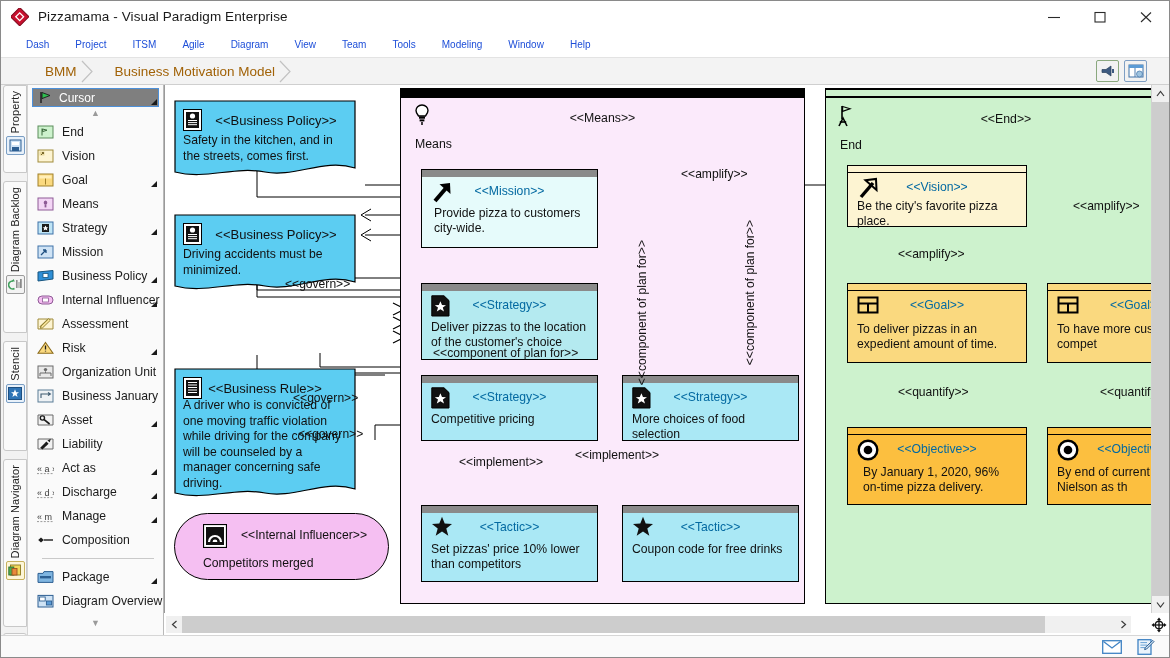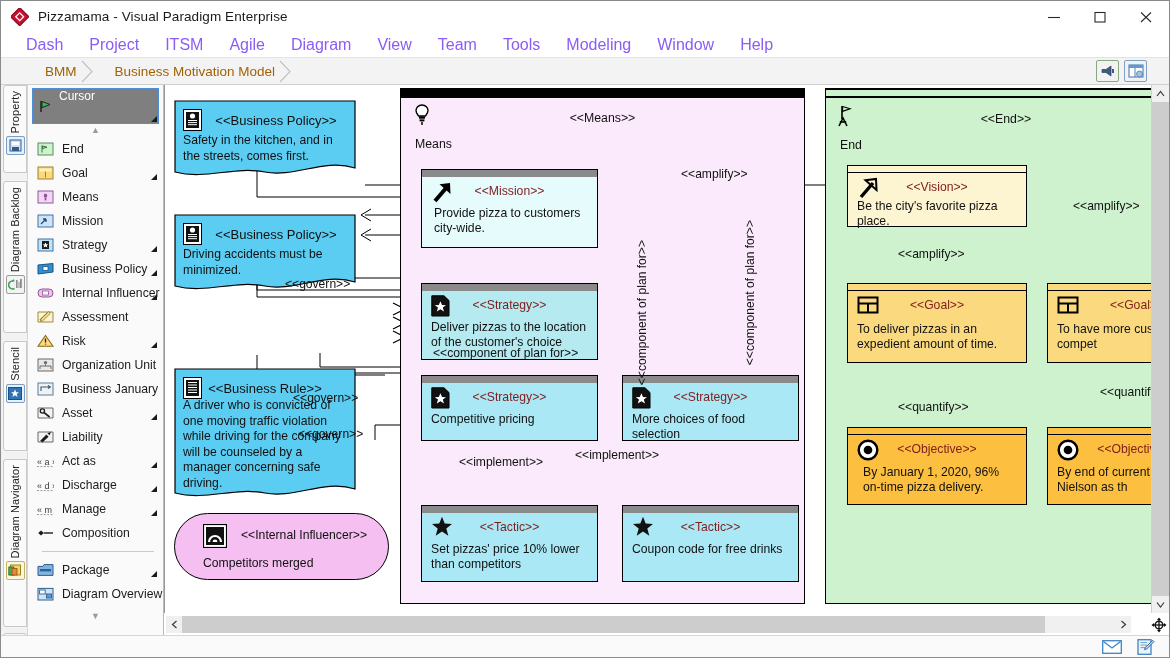--- a/index.html
+++ b/index.html
@@ -39,21 +39,21 @@
   #winbtns .wb svg { display: block; }
 
   
   #menubar {
     position: absolute; left: 0; top: 31px; width: 1168px; height: 26px;
     background: #ffffff;
     display: flex; align-items: center;
     border-bottom: 1px solid #e3e3e3;
   }
   #menubar .mi {
-    font-size: 16px; color: #8b5cf6; padding: 3px 11px; margin-left: 4px;
+    font-size: 10px; color: #1d4ed8; padding: 3px 11px; margin-left: 4px;
     white-space: nowrap;
   }
   #menubar .mi:first-child { margin-left: 14px; }
 
   
   #crumbrow {
     position: absolute; left: 0; top: 57px; width: 1168px; height: 27px;
     background: #f3f3f3;
     border-bottom: 1px solid #cfcfcf;
   }
@@ -95,23 +95,23 @@
     border: 1px solid #7a9ec4; background: #e8f1fa; border-radius: 2px;
     display: flex; align-items: center; justify-content: center;
   }
 
   
   #palette {
     position: absolute; left: 27px; top: 84px; width: 136px; height: 552px;
     background: #fafafa; border-right: 1px solid #b9b9b9;
   }
   #cursorrow {
-    position: relative; margin: 3px 4px 0 4px; height: 36px;
+    position: relative; margin: 3px 4px 0 4px; height: 19px;
     background: #7f7f7f; border: 1px solid #4d90d9;
-    display: flex; 
+    display: flex; align-items: center;
   }
   #cursorrow .clabel { font-size: 12px; color: #ffffff; margin-left: 6px; }
   .corner {
     position: absolute; right: 1px; bottom: 1px;
     width: 0; height: 0; border-left: 6px solid transparent; border-bottom: 6px solid #1a1a1a;
   }
   #scrollup-arrow, #scrolldown-arrow {
     text-align: center; color: #9a9a9a; font-size: 9px; line-height: 12px; height: 13px;
   }
   .prow {
@@ -143,21 +143,21 @@
   .pool .poolname {
     position: absolute; left: 14px; top: 48px; font-size: 12.3px; color: #111;
   }
   .pool .poolicon { position: absolute; left: 12px; top: 14px; }
 
   
   .node { position: absolute; border: 1px solid #000; }
   .node .hdrbar { position: absolute; left: 0; top: 0; right: 0; height: 7px; }
   .node .ntype {
     position: absolute; top: 14px; left: 0; right: 0; text-align: center;
-    font-size: 12.2px; color: #7f1d1d;
+    font-size: 12.2px; color: #0369a1;
   }
   .node .nicon { position: absolute; left: 9px; top: 11px; }
   .node .nbody {
     position: absolute; left: 7px; right: 6px; top: 36px;
     font-size: 12.2px; color: #111; line-height: 15px;
   }
 
   
   .bp { position: absolute; }
   .bp .bptype {
@@ -381,50 +381,58 @@
     <div id="palette-list">
         <div class="prow">
           <span class="picon"><svg width="17" height="14" viewBox="0 0 17 14">
               <rect x="1" y="1" width="15" height="12" fill="#cdf2cd" stroke="#5a8c5a" stroke-width="1"></rect>
               <path d="M5,3.5 L5,10.5 M5.6,4 L10,5.2 L5.6,6.6 Z" fill="none" stroke="#3d6b3d" stroke-width="1"></path>
             </svg></span>
           <span class="plabel">End</span>
         </div>
         <div class="prow">
           <span class="picon"><svg width="17" height="14" viewBox="0 0 17 14">
+              <rect x="1" y="1" width="15" height="12" fill="#fdf4d2" stroke="#a08b3a" stroke-width="1"></rect>
+              <rect x="2.5" y="2.5" width="5" height="4" fill="#e8d89a"></rect>
+              <path d="M4,6 L6.5,3.5 M6.5,3.5 L5,3.5 M6.5,3.5 L6.5,5" stroke="#6b5a1e" stroke-width="0.9" fill="none"></path>
+            </svg></span>
+          <span class="plabel">Vision</span>
+        </div>
+        <div class="prow">
+          <span class="picon"><svg width="17" height="14" viewBox="0 0 17 14">
               <rect x="1" y="1" width="15" height="12" fill="#fad97f" stroke="#a0802a" stroke-width="1"></rect>
               <rect x="2.5" y="2.5" width="12" height="3" fill="#ffeeb8"></rect>
               <line x1="8.5" y1="5.5" x2="8.5" y2="11.5" stroke="#a0802a" stroke-width="1"></line>
             </svg></span>
           <span class="plabel">Goal</span>
           <span class="corner" style="right: 6px; bottom: 5px;"></span>
         </div>
         <div class="prow">
           <span class="picon"><svg width="17" height="14" viewBox="0 0 17 14">
               <rect x="1" y="1" width="15" height="12" fill="#f3d6f5" stroke="#8e5a96" stroke-width="1"></rect>
               <path d="M8.5,3.5 A2.3,2.3 0 0,1 8.5,8 A2.3,2.3 0 0,1 8.5,3.5 Z" fill="#8e5a96"></path>
               <rect x="7.6" y="8" width="1.8" height="2.4" fill="#8e5a96"></rect>
             </svg></span>
           <span class="plabel">Means</span>
         </div>
         <div class="prow">
           <span class="picon"><svg width="17" height="14" viewBox="0 0 17 14">
-              <rect x="1" y="1" width="15" height="12" fill="#cfe3f5" stroke="#3f72a8" stroke-width="1"></rect>
-              <path d="M4,10 L9,5 M9,5 L6,5 M9,5 L9,8" stroke="#1e4f80" stroke-width="1.3" fill="none"></path>
-            </svg></span>
-          <span class="plabel">Mission</span>
-        </div>
-        <div class="prow">
-          <span class="picon"><svg width="17" height="14" viewBox="0 0 17 14">
               <rect x="1" y="1" width="15" height="12" fill="#bfe4f5" stroke="#3f72a8" stroke-width="1"></rect>
               <rect x="5" y="3" width="7" height="8" fill="#1b1b1b"></rect>
               <path d="M8.5,4.4 L9.4,6.3 L11.4,6.4 L9.8,7.6 L10.4,9.5 L8.5,8.4 L6.6,9.5 L7.2,7.6 L5.6,6.4 L7.6,6.3 Z" fill="#ffffff"></path>
             </svg></span>
           <span class="plabel">Strategy</span>
           <span class="corner" style="right: 6px; bottom: 5px;"></span>
+        </div>
+        <div class="prow">
+          <span class="picon"><svg width="17" height="14" viewBox="0 0 17 14">
+              <rect x="1" y="1" width="15" height="12" fill="#cfe3f5" stroke="#3f72a8" stroke-width="1"></rect>
+              <path d="M4,10 L9,5 M9,5 L6,5 M9,5 L9,8" stroke="#1e4f80" stroke-width="1.3" fill="none"></path>
+            </svg></span>
+          <span class="plabel">Mission</span>
         </div>
         <div class="prow">
           <span class="picon"><svg width="17" height="14" viewBox="0 0 17 14">
               <path d="M1,3 L16,1.5 L16,10 L1,12 Z" fill="#2f8fd6" stroke="#17557f" stroke-width="1"></path>
               <rect x="6" y="4.4" width="5" height="4" fill="#ffffff" stroke="#17557f" stroke-width="0.8"></rect>
             </svg></span>
           <span class="plabel">Business Policy</span>
           <span class="corner" style="right: 6px; bottom: 5px;"></span>
         </div>
         <div class="prow">
@@ -849,21 +857,21 @@
       <div class="edgelabel vert" style="left:470px; top:155px;">&lt;&lt;component of plan for&gt;&gt;</div>
       <div class="edgelabel vert" style="left:578px; top:135px;">&lt;&lt;component of plan for&gt;&gt;</div>
 
       <div class="edgelabel" style="left:294px; top:370px;">&lt;&lt;implement&gt;&gt;</div>
       <div class="edgelabel" style="left:410px; top:363px;">&lt;&lt;implement&gt;&gt;</div>
 
       <div class="edgelabel" style="left:516px; top:82px;">&lt;&lt;amplify&gt;&gt;</div>
       <div class="edgelabel" style="left:733px; top:162px;">&lt;&lt;amplify&gt;&gt;</div>
       <div class="edgelabel" style="left:908px; top:114px;">&lt;&lt;amplify&gt;&gt;</div>
 
-      <div class="edgelabel" style="left:733px; top:300px;margin-top:15px;">&lt;&lt;quantify&gt;&gt;</div>
+      <div class="edgelabel" style="left:733px; top:300px;">&lt;&lt;quantify&gt;&gt;</div>
       <div class="edgelabel" style="left:935px; top:300px;">&lt;&lt;quantify&gt;</div>
 
     </div>
   </div>
 
   <div id="vscroll">
     <div class="sbtn">
       <svg width="9" height="7">
           <path d="M1,6 L4.5,1.5 L8,6" fill="none" stroke="#3c3c3c" stroke-width="1.2"></path>
         </svg>

